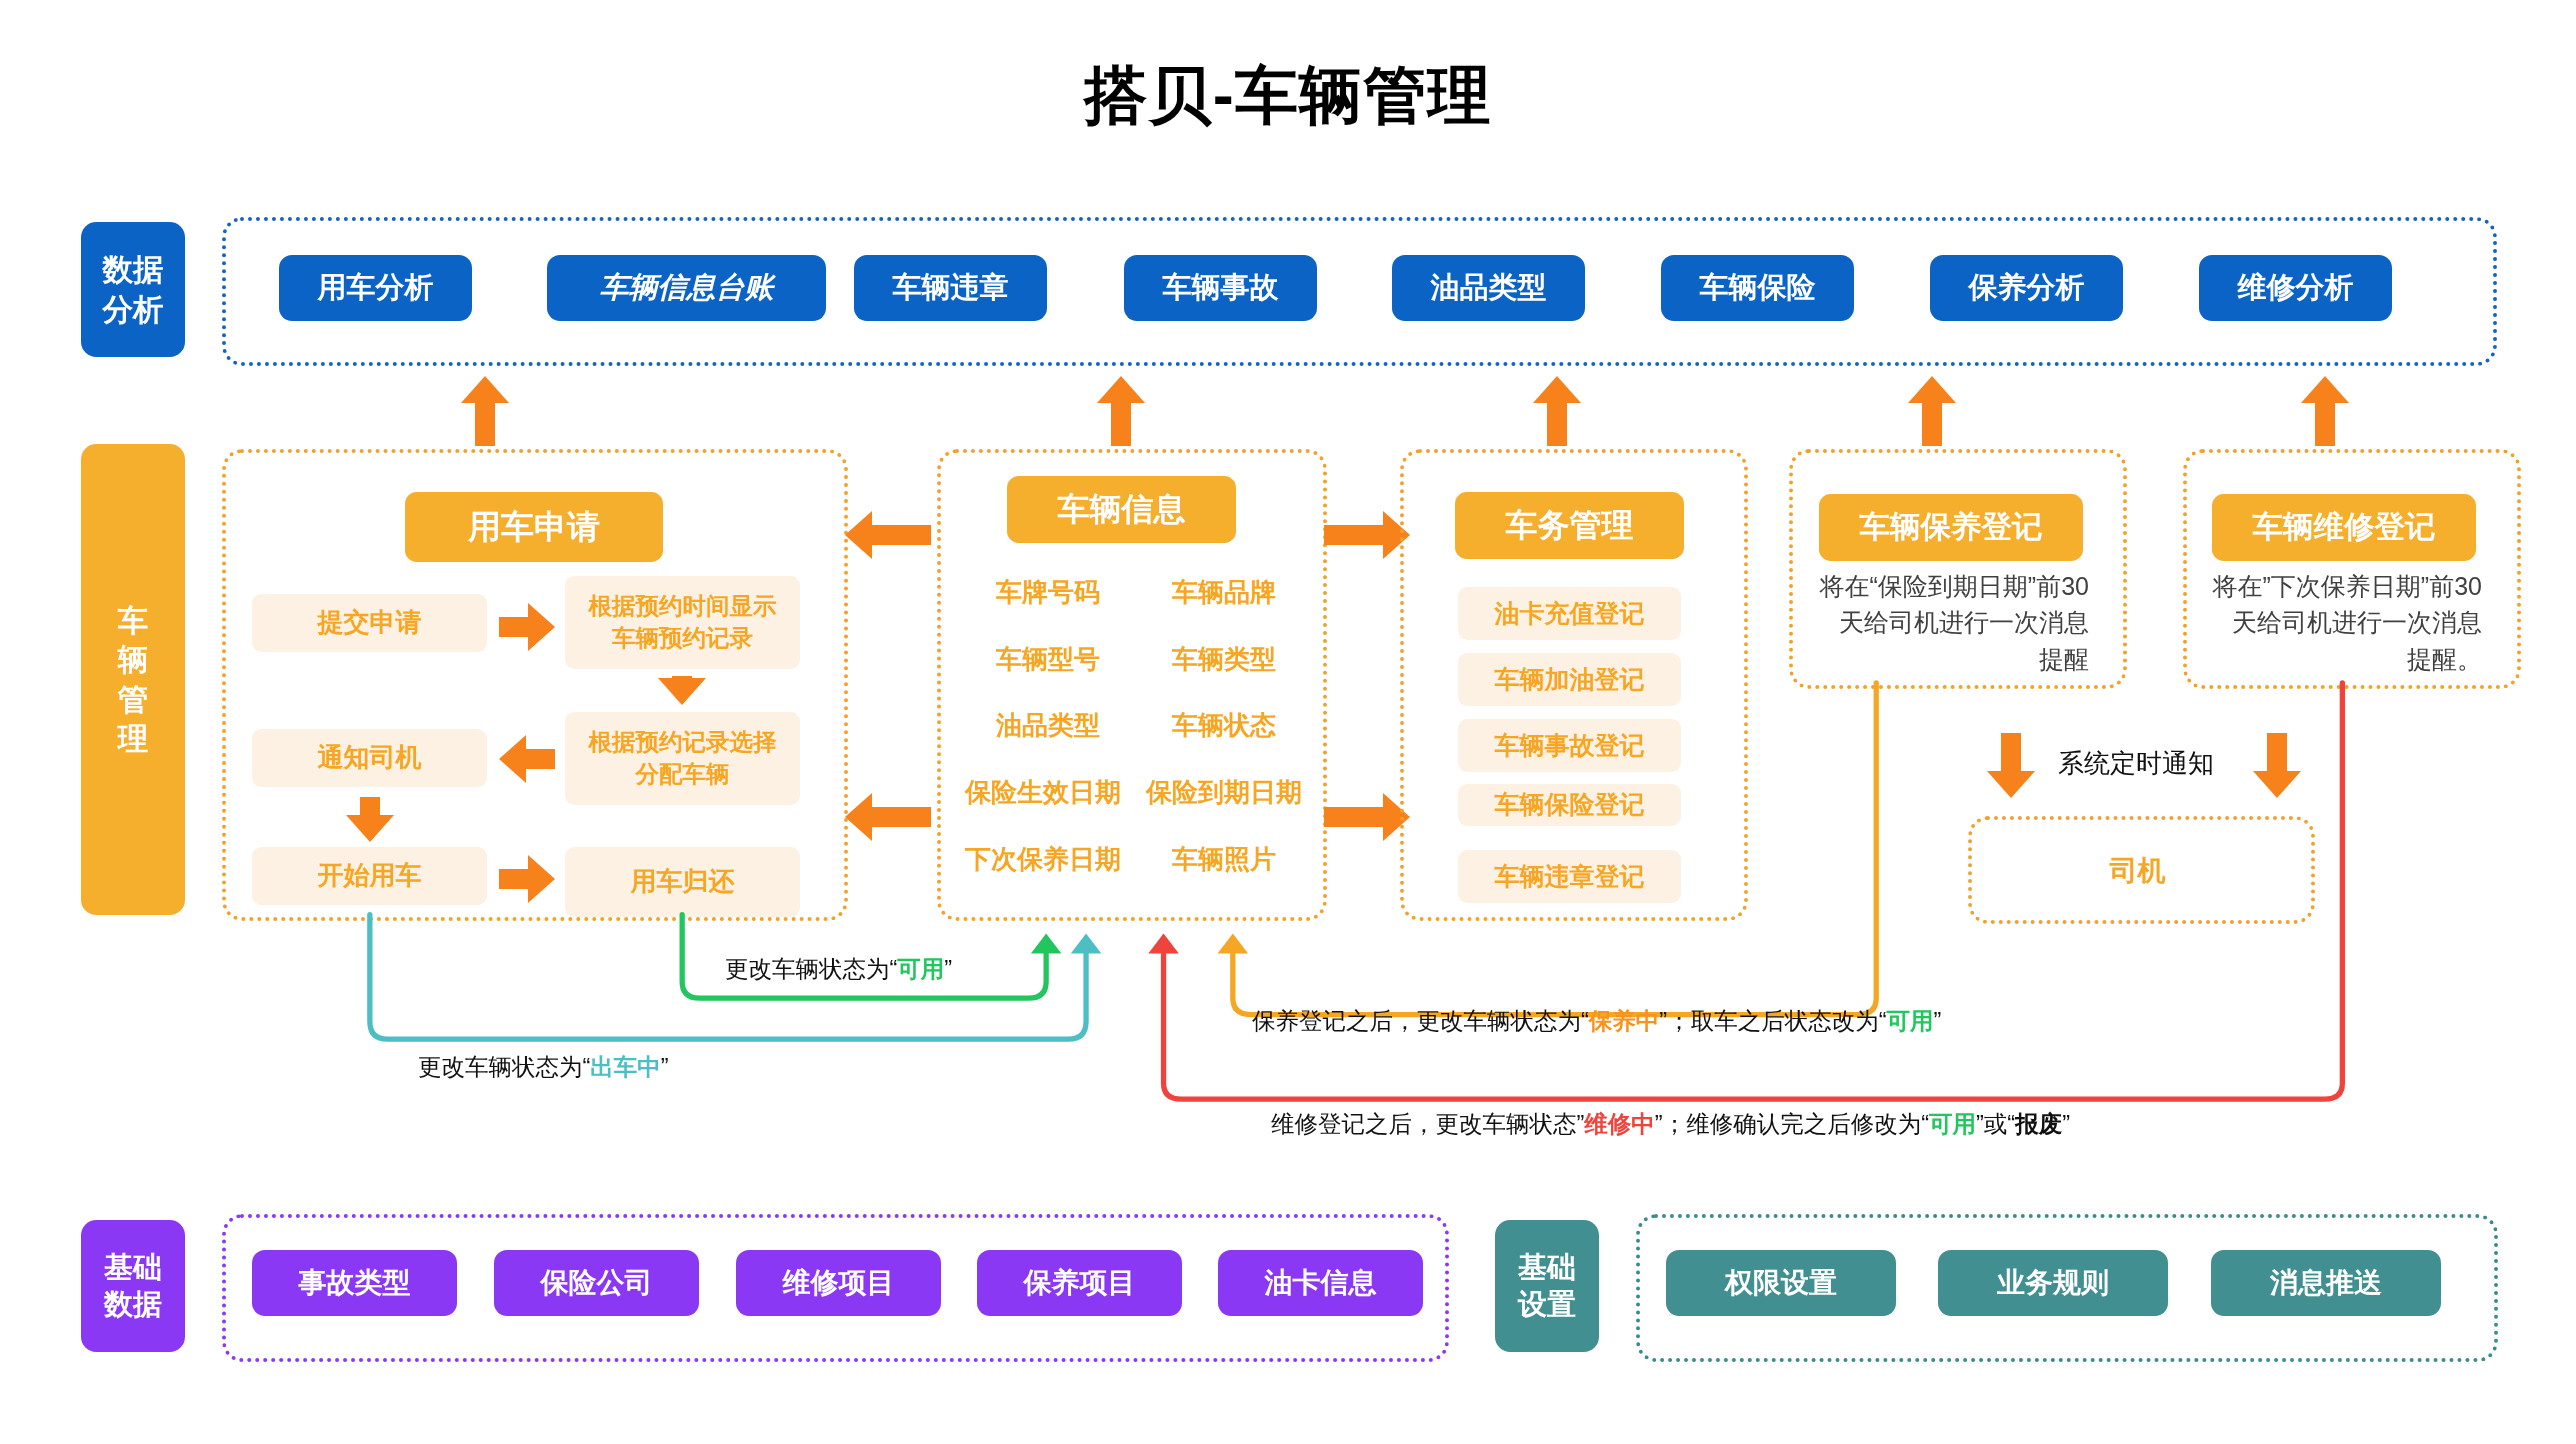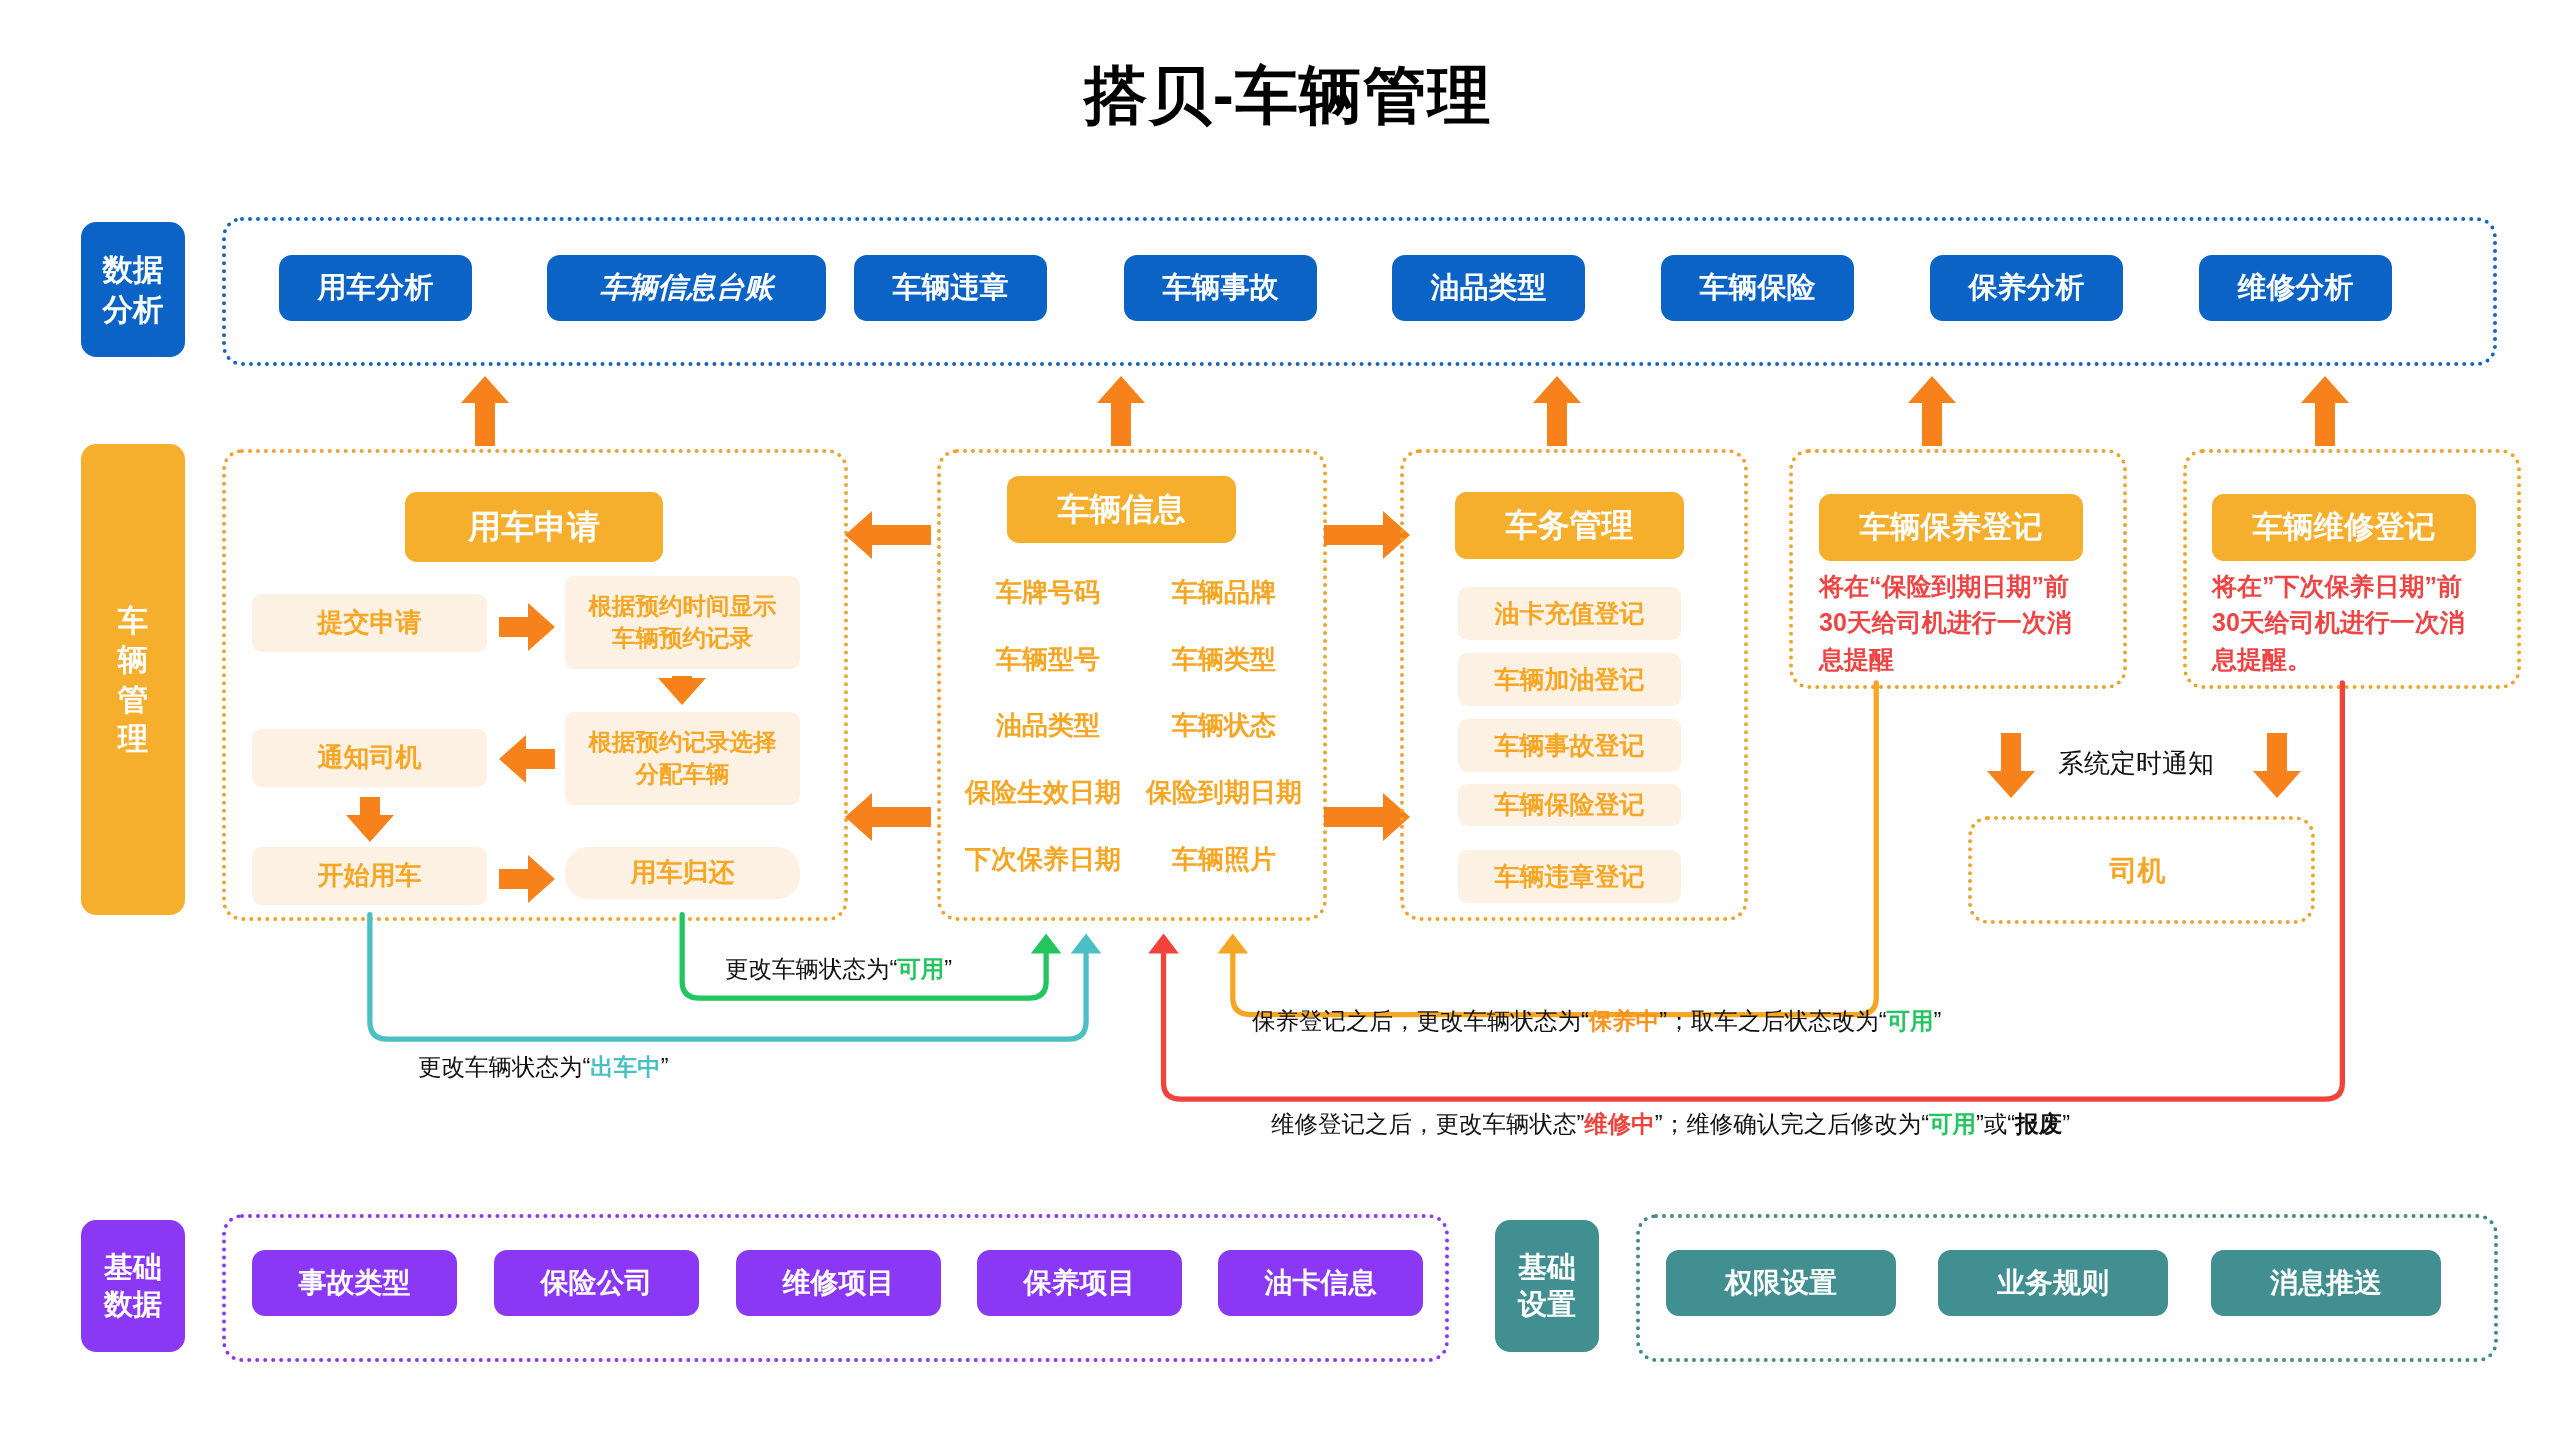--- a/index.html
+++ b/index.html
@@ -41,21 +41,21 @@
   .pill-purple{background:#8B38F5;}
   .pill-teal{background:#418F90;}
 
   
   .panel-head{
     position:absolute;display:flex;align-items:center;justify-content:center;
     background:#F6AE2D;color:#fff;border-radius:11.7px;font-weight:bold;
     white-space:nowrap;
   }
   .panel-note{
-    position:absolute;color:#ef4444;font-weight:bold;text-align:left;
+    position:absolute;color:#404040;font-weight:normal;text-align:right;
     line-height:1.45;
   }
   .step-box{
     position:absolute;display:flex;align-items:center;justify-content:center;
     background:#FDF1E3;color:#F6A623;border-radius:9.4px;font-weight:bold;
     text-align:center;line-height:1.35;
   }
   .field{
     position:absolute;color:#F6A623;font-weight:bold;text-align:center;
     white-space:nowrap;
@@ -161,21 +161,21 @@
   <div class="step-box" style="left:565px;top:576px;width:235px;height:93px;font-size:23.5px;white-space:pre-line;"><span>根据预约时间显示
 车辆预约记录</span></div>
   <div class="step-box" style="left:565px;top:712px;width:235px;height:93px;font-size:23.5px;white-space:pre-line;"><span>根据预约记录选择
 分配车辆</span></div>
   <div class="step-box" style="left:252px;top:729px;width:235px;height:58px;font-size:26px;">
       <span>通知司机</span>
     </div>
   <div class="step-box" style="left:252px;top:847px;width:235px;height:58px;font-size:26px;">
       <span>开始用车</span>
     </div>
-  <div class="step-box" style="left:565px;top:847px;width:235px;height:52px;font-size:26px;border-radius:23px;">
+  <div class="step-box" style="left:565px;top:847px;width:235px;height:70px;font-size:26px;">
       <span>用车归还</span>
     </div>
 
   <div class="arrow ar-right" style="left:499px;top:603px;width:56px;height:48px;">
       <div class="shaft" style="width:35px;"></div>
       <div class="head"></div>
     </div>
   <div class="arrow ar-down" style="left:658px;top:676px;width:48px;height:29px;">
       <div class="shaft" style="height:8.2px;"></div>
       <div class="head"></div>

